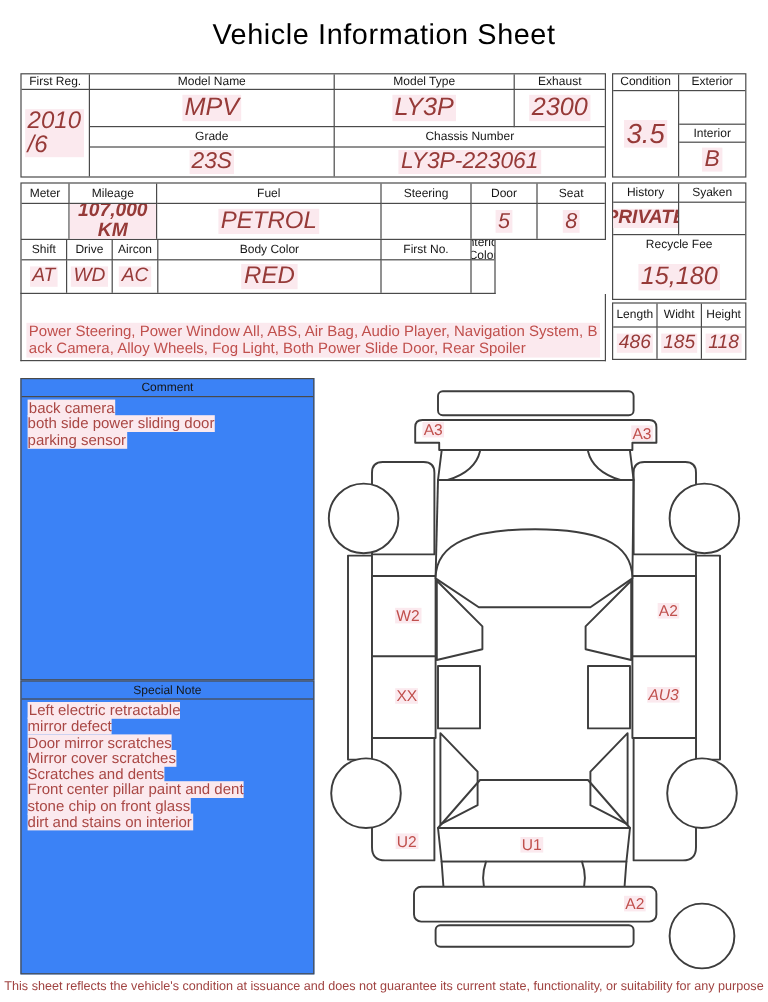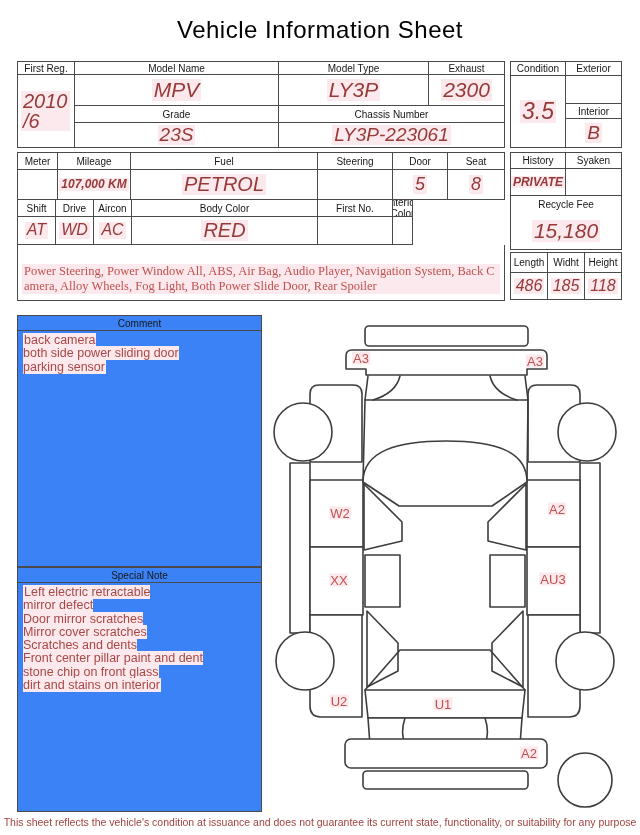--- a/index.html
+++ b/index.html
@@ -13,23 +13,23 @@
   .cell{border-right:1.5px solid #4a4a4a;border-bottom:1.5px solid #4a4a4a;
         display:flex;align-items:center;justify-content:center;overflow:hidden;
         box-sizing:border-box;text-align:center;}
   .cell.lc{border-right:none;}
   .cell.lr{border-bottom:none;}
   .lab{font-size:10px;color:#161616;}
   .val{color:#963a38;line-height:1.02;font-style:italic;}
   .hl{background:#fbe9ee;padding:0 2px;white-space:pre-line;}
   .b{font-weight:bold;}
   .s23{font-size:23px}.s21{font-size:21px}.s20{font-size:20px}.s19{font-size:19px}
-  .s18{font-size:18px}.s16{font-size:16px}.s12{font-size:12px}
+  .s18{font-size:18px}.s16{font-size:16px}.s12{font-size:16px}
   .left-al{justify-content:flex-start;padding-left:3px;text-align:left;}
-  .eqbody{align-items:center;justify-content:flex-start;text-align:left;padding:2px 4px;font-family:Liberation Serif, serif;}
+  .eqbody{align-items:flex-end;justify-content:flex-start;text-align:left;padding:2px 4px;}
   .eqbody .hl{font-size:12.5px;line-height:1.18;color:#c0504d;word-break:break-all;}
   
   .nbox{position:absolute;border:1.5px solid #4a4a4a;box-sizing:border-box;background:#3b82f6;}
   .nbox .hd{height:14px;border-bottom:1.5px solid #4a4a4a;display:flex;
             align-items:center;justify-content:center;font-size:10px;color:#161616;}
   .nbox .bd{padding:3px 5px;font-size:12.5px;line-height:1.06;color:#a94744;}
   .nbox .bd .hl{padding:0 1px;}
   
   #diagram{position:absolute;left:265px;top:313px;width:375px;height:497px;}
   #diagram svg{position:absolute;left:0;top:0;}
@@ -257,20 +257,20 @@
         <circle cx="40" cy="348" r="29"></circle>
         <circle cx="320" cy="348" r="29"></circle>
         <circle cx="320" cy="467" r="27"></circle>
       </g>
     </svg>
   <div class="dlabel" style="left: 96px; top: 45px;">A3</div>
       <div class="dlabel" style="left: 270px; top: 48px;">A3</div>
       <div class="dlabel" style="left: 75px; top: 200px;">W2</div>
       <div class="dlabel" style="left: 292px; top: 196px;">A2</div>
       <div class="dlabel" style="left: 74px; top: 267px;">XX</div>
-      <div class="dlabel" style="left: 288px; top: 266px;">AU3</div>
+      <div class="dlabel" style="left: 288px; top: 266px; font-style: italic;">AU3</div>
       <div class="dlabel" style="left: 74px; top: 388px;">U2</div>
       <div class="dlabel" style="left: 178px; top: 391px;">U1</div>
       <div class="dlabel" style="left: 264px; top: 440px;">A2</div>
     </div>
 
   <div class="footer">This sheet reflects the vehicle's condition at issuance and does not guarantee its current state, functionality, or suitability for any purpose</div>
 </div>
 
 </body></html>

